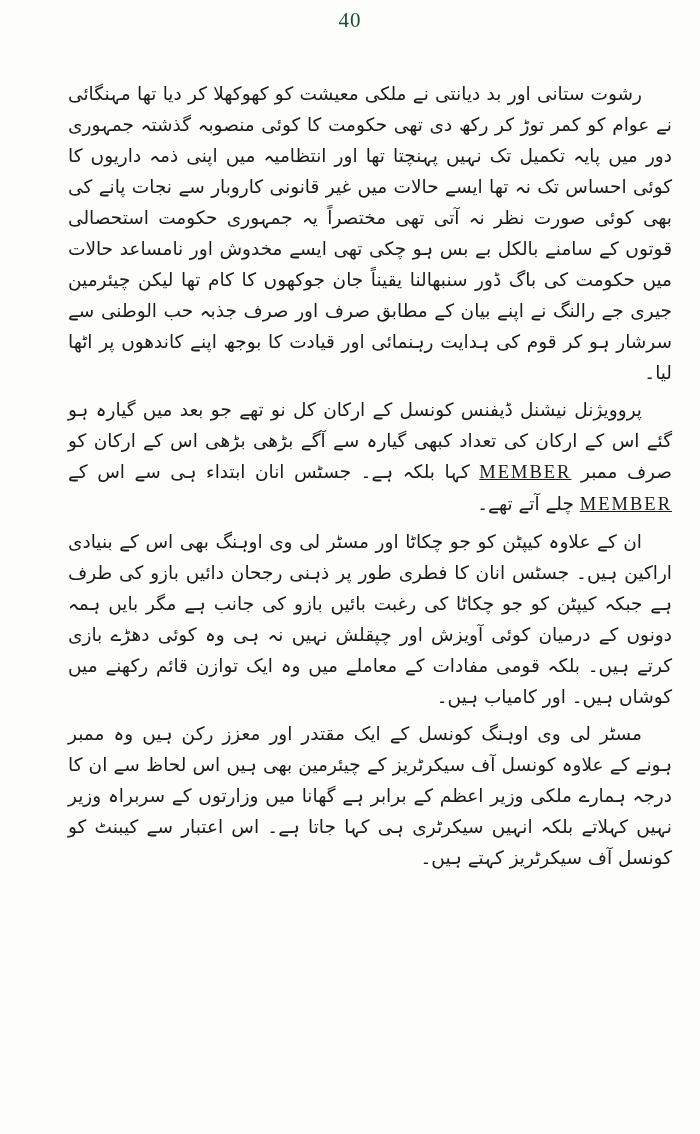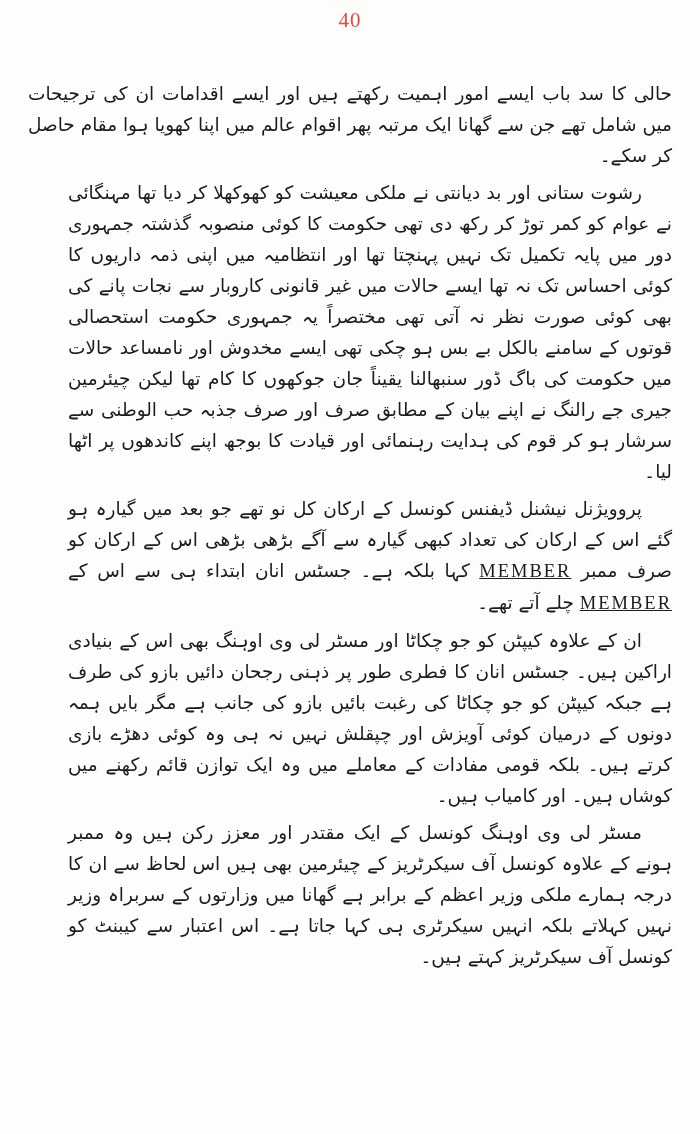--- a/index.html
+++ b/index.html
@@ -20,21 +20,21 @@
   }
   .page-number {
     position: absolute;
     top: 8px;
     left: 0;
     right: 0;
     text-align: center;
     font-family: "Liberation Serif", "DejaVu Serif", serif;
     font-size: 21px;
     letter-spacing: 1px;
-    color: #ef4444;
+    color: #14532d;
   }
   .content {
     position: absolute;
     top: 78px;
     right: 28px;
     left: 28px;
     direction: rtl;
     text-align: justify;
     font-size: 18.5px;
     line-height: 31px;
@@ -54,21 +54,20 @@
 </style>
 </head>
 <body>
 
 <div class="page">
 
   <div class="page-number">40</div>
 
   <div class="content">
 
-    <p>حالی کا سد باب ایسے امور اہمیت رکھتے ہیں اور ایسے اقدامات ان کی ترجیحات میں شامل تھے جن سے گھانا ایک مرتبہ پھر اقوام عالم میں اپنا کھویا ہوا مقام حاصل کر سکے۔</p>
 
     <p class="indent">رشوت ستانی اور بد دیانتی نے ملکی معیشت کو کھوکھلا کر دیا تھا مہنگائی نے عوام کو کمر توڑ کر رکھ دی تھی حکومت کا کوئی منصوبہ گذشتہ جمہوری دور میں پایہ تکمیل تک نہیں پہنچتا تھا اور انتظامیہ میں اپنی ذمہ داریوں کا کوئی احساس تک نہ تھا ایسے حالات میں غیر قانونی کاروبار سے نجات پانے کی بھی کوئی صورت نظر نہ آتی تھی مختصراً یہ جمہوری حکومت استحصالی قوتوں کے سامنے بالکل بے بس ہو چکی تھی ایسے مخدوش اور نامساعد حالات میں حکومت کی باگ ڈور سنبھالنا یقیناً جان جوکھوں کا کام تھا لیکن چیئرمین جیری جے رالنگ نے اپنے بیان کے مطابق صرف اور صرف جذبہ حب الوطنی سے سرشار ہو کر قوم کی ہدایت رہنمائی اور قیادت کا بوجھ اپنے کاندھوں پر اٹھا لیا۔</p>
 
     <p class="indent"><span>پروویژنل نیشنل ڈیفنس کونسل کے ارکان کل نو تھے جو بعد میں گیارہ ہو گئے اس کے ارکان کی تعداد کبھی گیارہ سے آگے بڑھی بڑھی اس کے ارکان کو صرف ممبر</span>
        <span class="latin">MEMBER</span>
        <span>کہا بلکہ ہے۔ جسٹس انان ابتداء ہی سے اس کے</span>
        <span class="latin">MEMBER</span>
        <span>چلے آتے تھے۔</span></p>
 
     <p class="indent">ان کے علاوہ کیپٹن کو جو چکاٹا اور مسٹر لی وی اوہنگ بھی اس کے بنیادی اراکین ہیں۔ جسٹس انان کا فطری طور پر ذہنی رجحان دائیں بازو کی طرف ہے جبکہ کیپٹن کو جو چکاٹا کی رغبت بائیں بازو کی جانب ہے مگر بایں ہمہ دونوں کے درمیان کوئی آویزش اور چپقلش نہیں نہ ہی وہ کوئی دھڑے بازی کرتے ہیں۔ بلکہ قومی مفادات کے معاملے میں وہ ایک توازن قائم رکھنے میں کوشاں ہیں۔ اور کامیاب ہیں۔</p>

